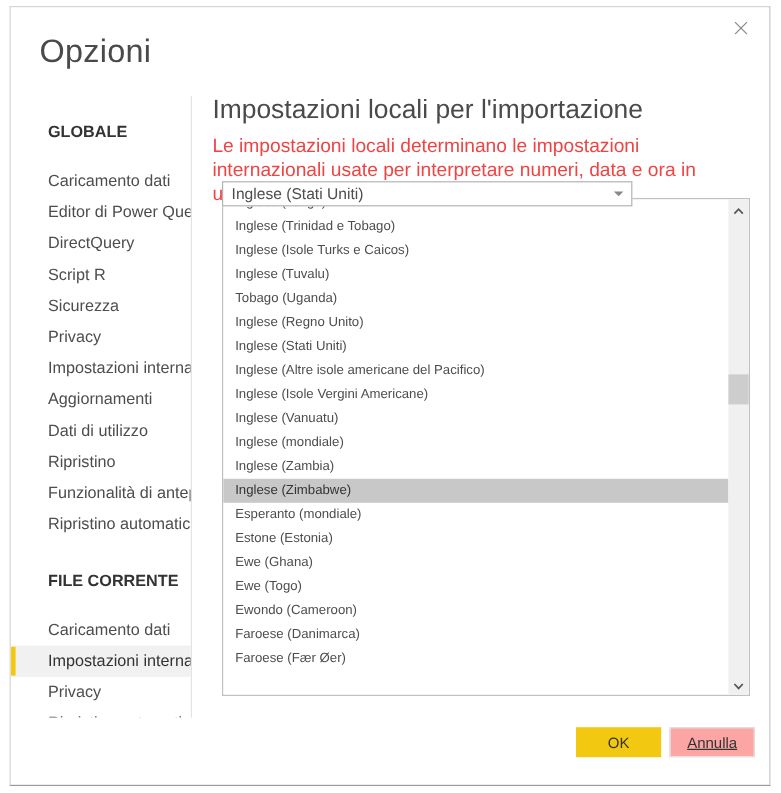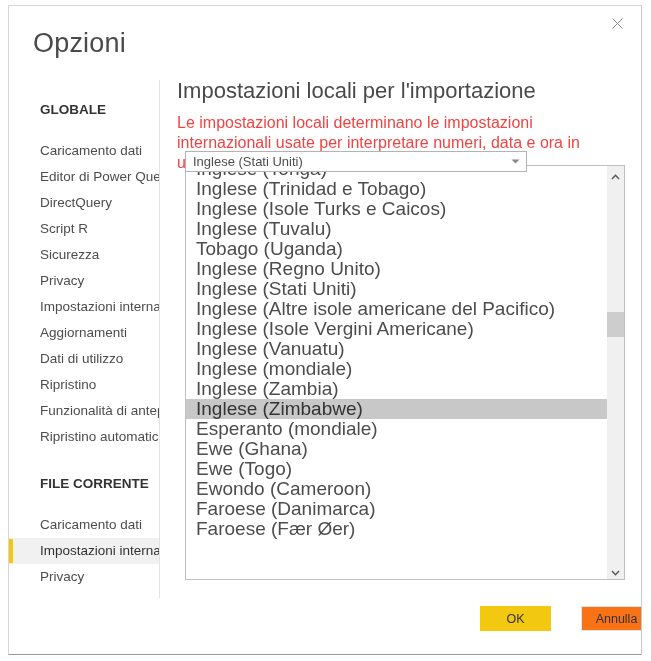--- a/index.html
+++ b/index.html
@@ -181,21 +181,21 @@
     top: -7px;
     width: 421px;
     padding: 0;
     margin: 0;
     list-style: none;
   }
   .dd-item {
     height: 20px;
     line-height: 20px;
     padding-left: 10px;
-    font-size: 19px;
+    font-size: 11px;
     color: #4d4d4d;
     white-space: nowrap;
     overflow: hidden;
     cursor: default;
   }
   .dd-item.highlight {
     background: #c8c8c8;
     color: #333333;
   }
 
@@ -250,23 +250,24 @@
     align-items: center;
     justify-content: center;
     cursor: default;
     box-sizing: border-box;
   }
   .btn-ok {
     left: 471px;
     background: #f2c811;
   }
   .btn-cancel {
-    left: 572px;
-    background: #f97316;
+    left: 549px;
+    background: #fca5a5;
     border-color: #e4e4e4;
+    text-decoration: underline;
   }
 </style>
 </head>
 <body>
 
 <div class="dialog">
 
   <div class="close-btn">
     <span>
       <svg width="11" height="11" viewBox="0 0 11 11">
@@ -338,20 +339,21 @@
         <li class="dd-item">Tobago (Uganda)</li>
         <li class="dd-item">Inglese (Regno Unito)</li>
         <li class="dd-item">Inglese (Stati Uniti)</li>
         <li class="dd-item">Inglese (Altre isole americane del Pacifico)</li>
         <li class="dd-item">Inglese (Isole Vergini Americane)</li>
         <li class="dd-item">Inglese (Vanuatu)</li>
         <li class="dd-item">Inglese (mondiale)</li>
         <li class="dd-item">Inglese (Zambia)</li>
         <li class="dd-item highlight">Inglese (Zimbabwe)</li>
         <li class="dd-item">Esperanto (mondiale)</li>
+        <li class="dd-item">Estone (Estonia)</li>
         <li class="dd-item">Ewe (Ghana)</li>
         <li class="dd-item">Ewe (Togo)</li>
         <li class="dd-item">Ewondo (Cameroon)</li>
         <li class="dd-item">Faroese (Danimarca)</li>
         <li class="dd-item">Faroese (Fær Øer)</li>
       </ul>
 
     <div class="dd-scroll">
       <div class="dd-scroll-btn up">
         <span>

